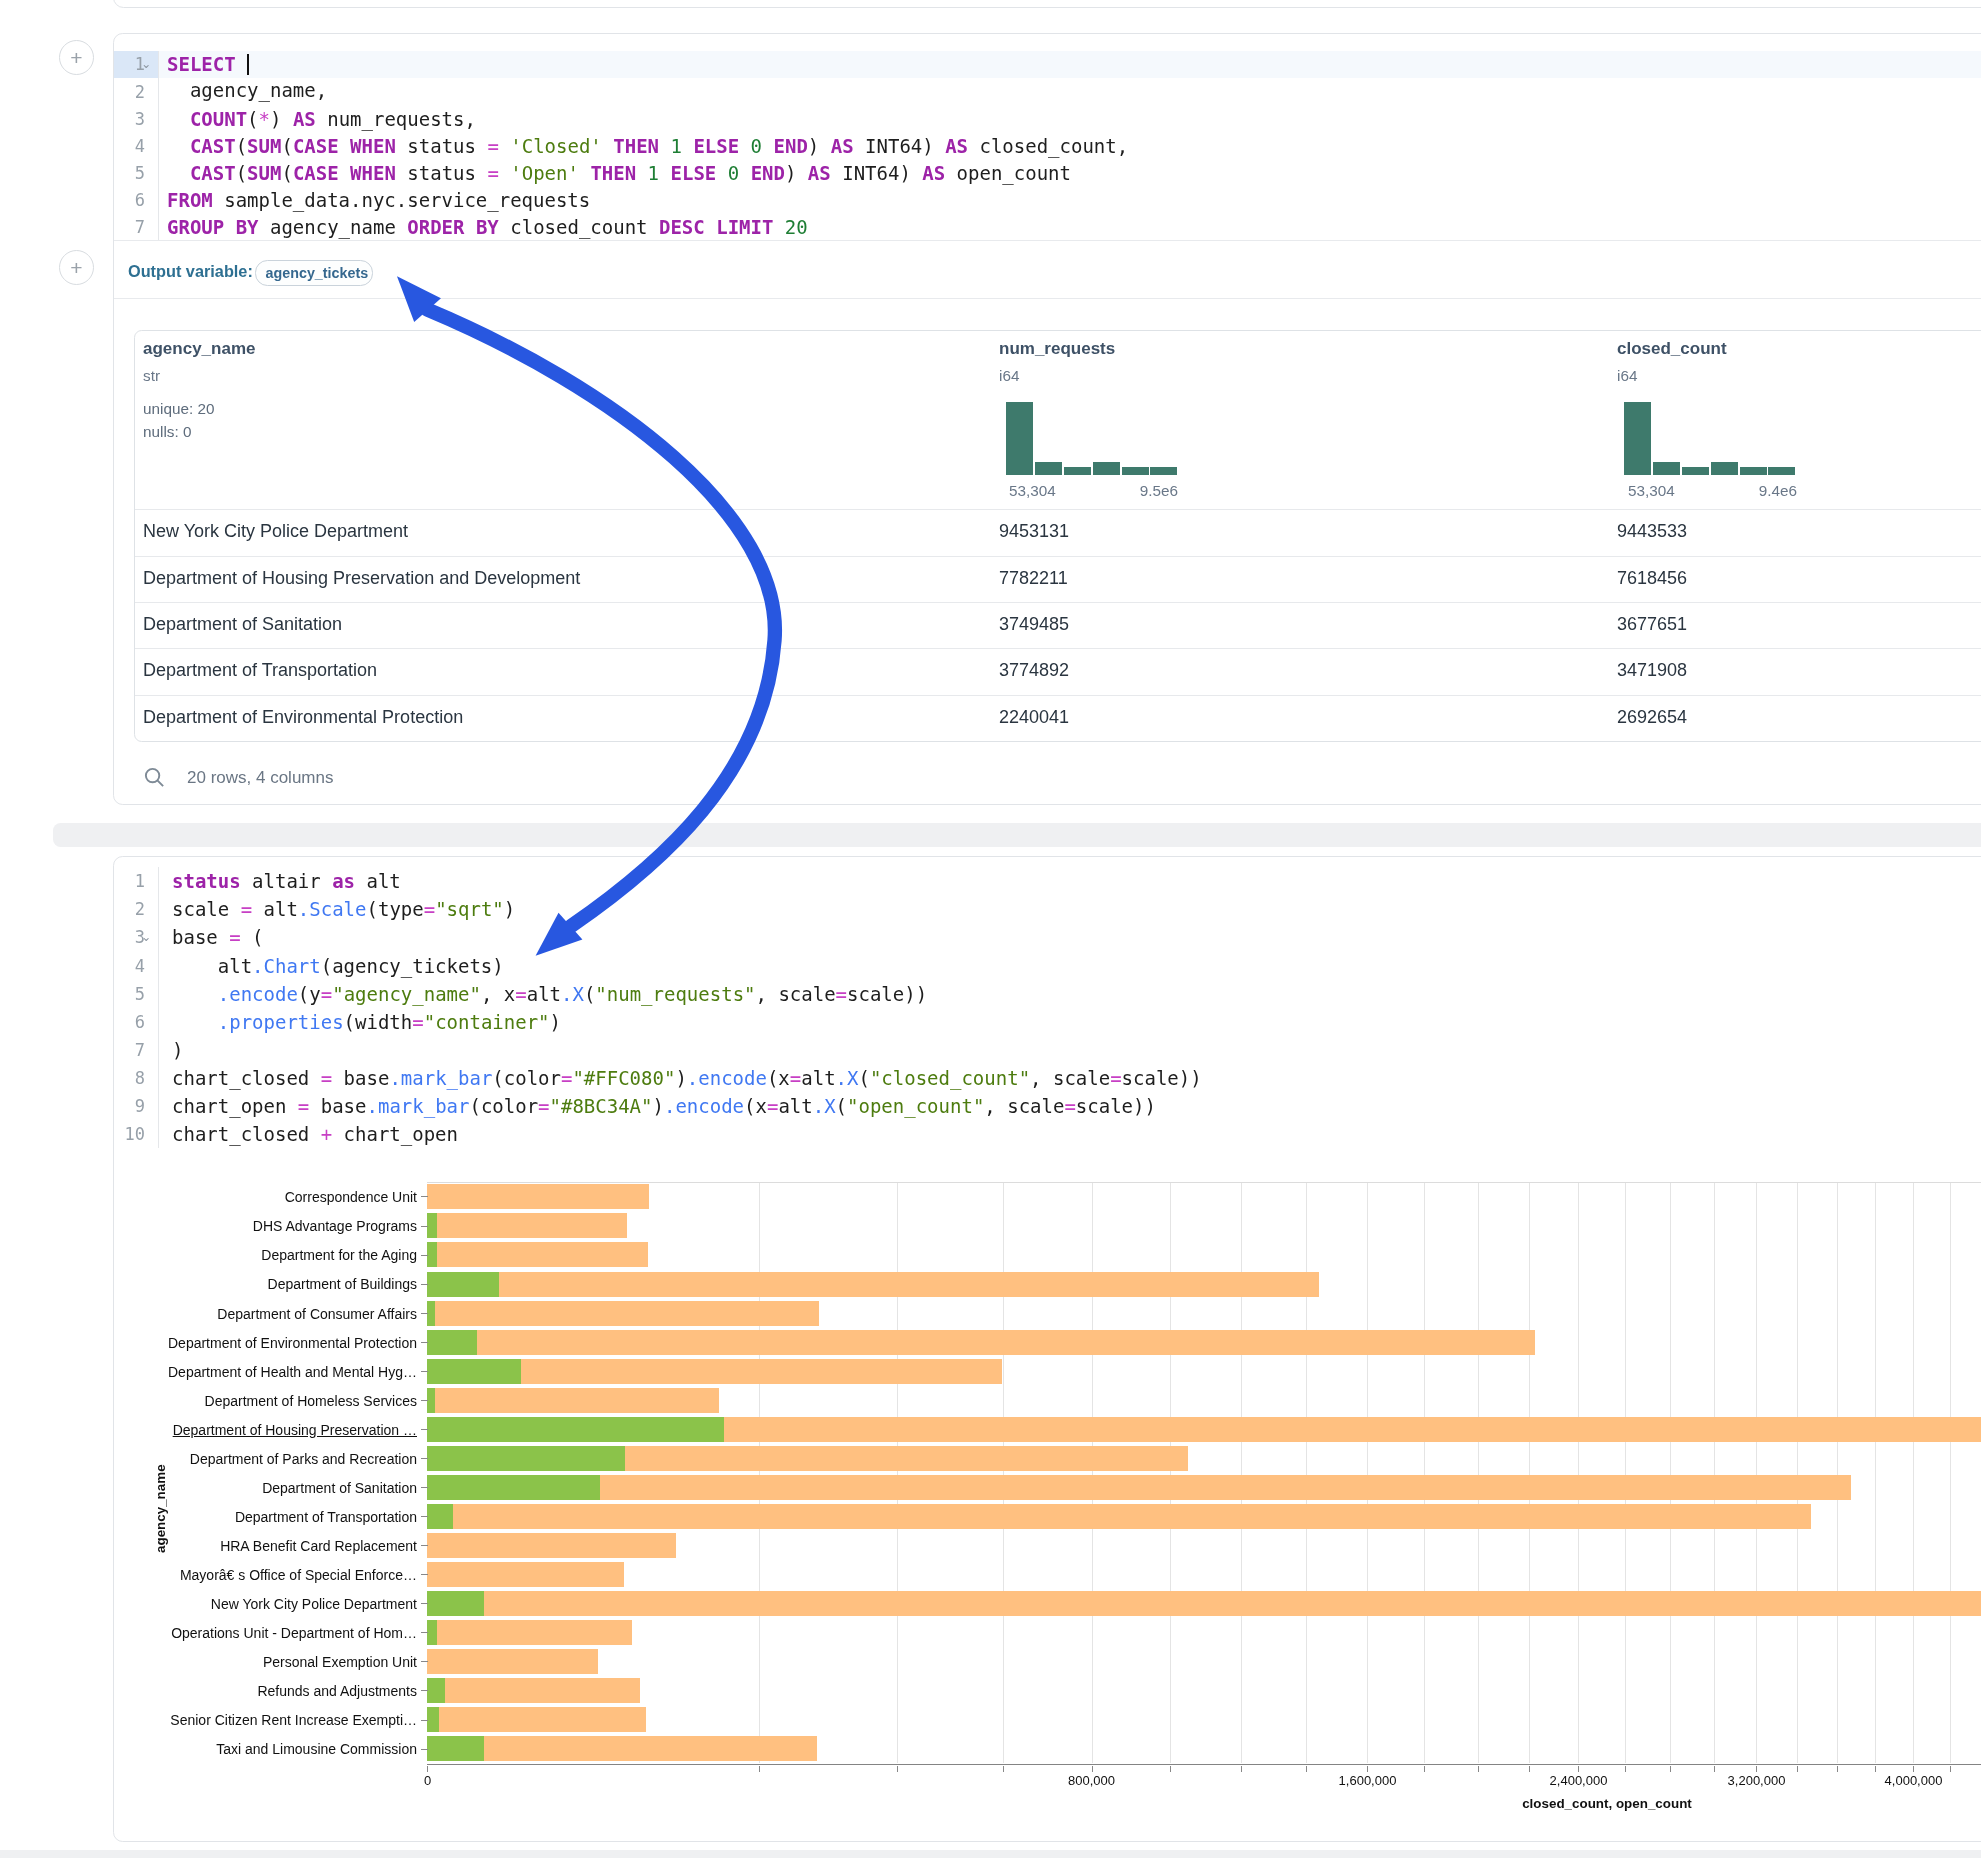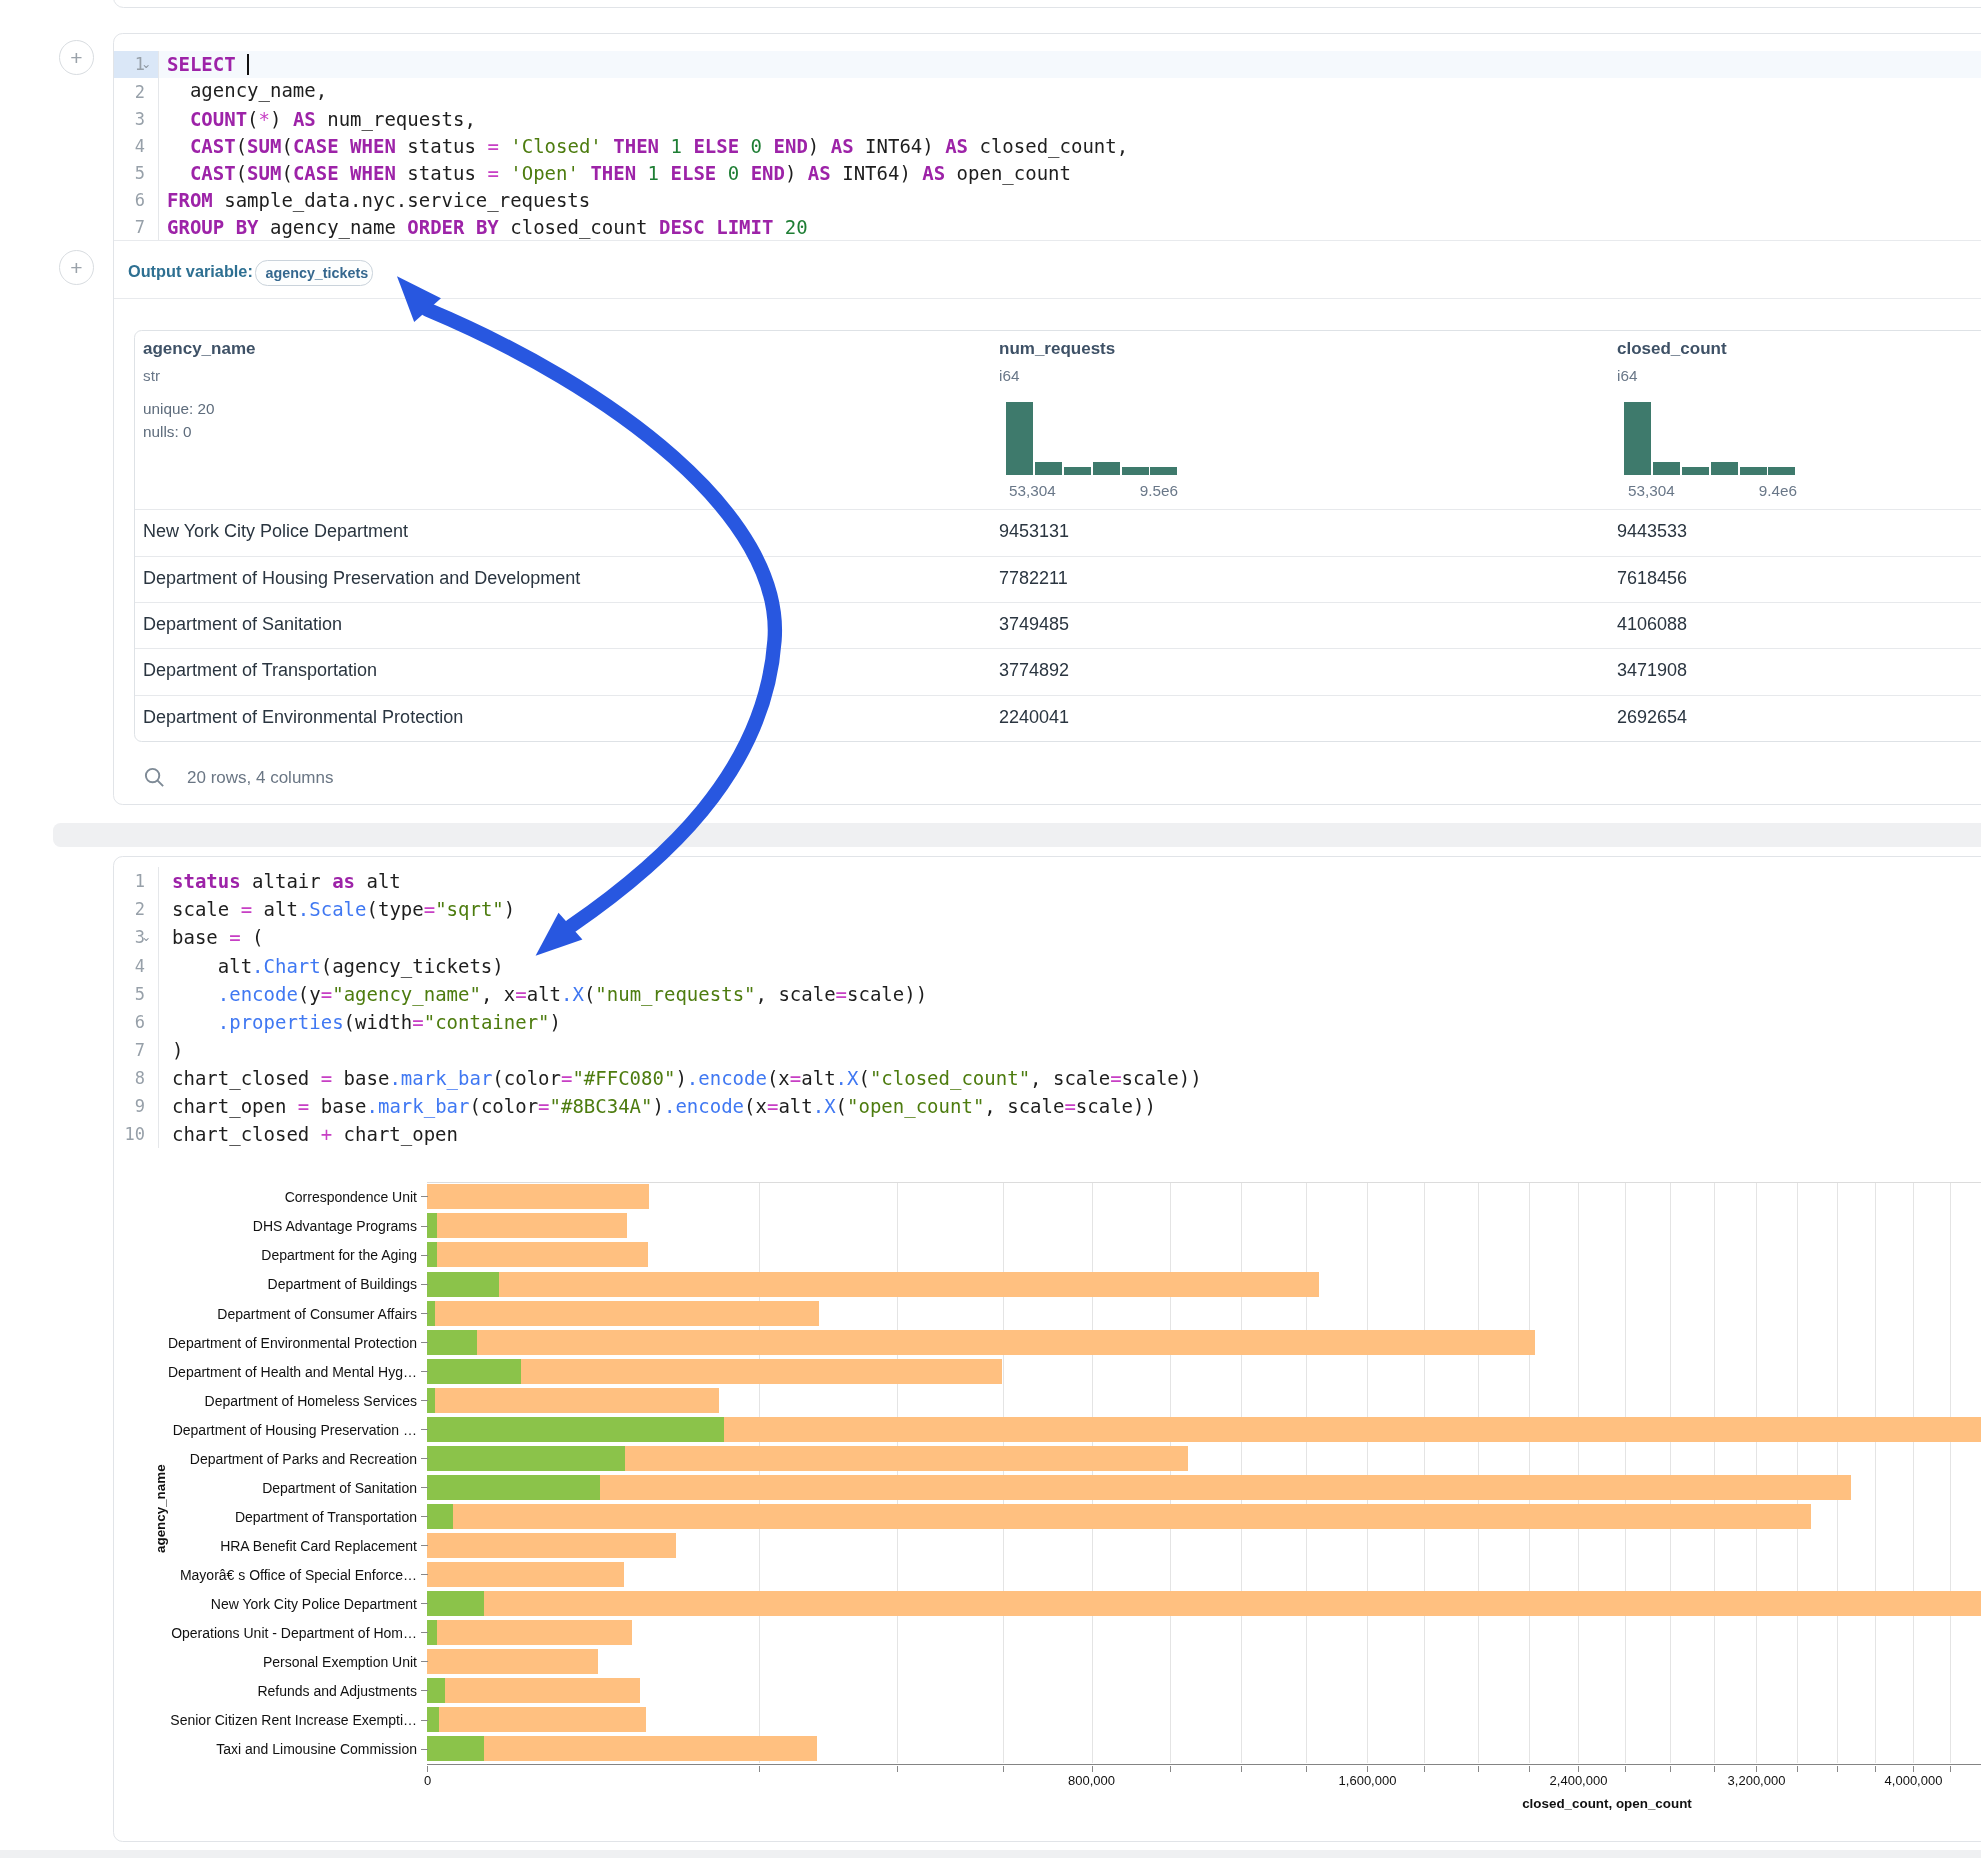--- a/index.html
+++ b/index.html
@@ -155,21 +155,21 @@
     <div class="cell-txt" style="left: 1617px; top: 521px;">9443533</div>
     <div class="row-sep" style="left: 135px; top: 556px; width: 1865px;"></div>
     <div style="position: absolute; left: 135px; top: 557px; width: 1865px; height: 45px;"></div>
     <div class="cell-txt" style="left: 143px; top: 568px;">Department of Housing Preservation and Development</div>
     <div class="cell-txt" style="left: 999px; top: 568px;">7782211</div>
     <div class="cell-txt" style="left: 1617px; top: 568px;">7618456</div>
     <div class="row-sep" style="left: 135px; top: 602px; width: 1865px;"></div>
     <div style="position: absolute; left: 135px; top: 603px; width: 1865px; height: 45px;"></div>
     <div class="cell-txt" style="left: 143px; top: 614px;">Department of Sanitation</div>
     <div class="cell-txt" style="left: 999px; top: 614px;">3749485</div>
-    <div class="cell-txt" style="left: 1617px; top: 614px;">4106088</div>
+    <div class="cell-txt" style="left: 1617px; top: 614px;">3677651</div>
     <div class="row-sep" style="left: 135px; top: 648px; width: 1865px;"></div>
     <div style="position: absolute; left: 135px; top: 649px; width: 1865px; height: 46px;"></div>
     <div class="cell-txt" style="left: 143px; top: 660px;">Department of Transportation</div>
     <div class="cell-txt" style="left: 999px; top: 660px;">3774892</div>
     <div class="cell-txt" style="left: 1617px; top: 660px;">3471908</div>
     <div class="row-sep" style="left: 135px; top: 695px; width: 1865px;"></div>
     <div style="position: absolute; left: 135px; top: 696px; width: 1865px; height: 46px;"></div>
     <div class="cell-txt" style="left: 143px; top: 707px;">Department of Environmental Protection</div>
     <div class="cell-txt" style="left: 999px; top: 707px;">2240041</div>
     <div class="cell-txt" style="left: 1617px; top: 707px;">2692654</div>
@@ -245,21 +245,21 @@
     <div class="ylab" style="left: 111px; top: 1276px;">Department of Buildings</div>
     <div class="ytick" style="left: 421px; top: 1284px;"></div>
     <div class="ylab" style="left: 111px; top: 1306px;">Department of Consumer Affairs</div>
     <div class="ytick" style="left: 421px; top: 1313px;"></div>
     <div class="ylab" style="left: 111px; top: 1335px;">Department of Environmental Protection</div>
     <div class="ytick" style="left: 421px; top: 1342px;"></div>
     <div class="ylab" style="left: 111px; top: 1364px;">Department of Health and Mental Hyg…</div>
     <div class="ytick" style="left: 421px; top: 1371px;"></div>
     <div class="ylab" style="left: 111px; top: 1393px;">Department of Homeless Services</div>
     <div class="ytick" style="left: 421px; top: 1400px;"></div>
-    <div class="ylab" style="left: 111px; top: 1422px;">Department of Housing Preservation …</div>
+    <div class="ylab" style="left: 111px; top: 1422px; text-decoration: underline;">Department of Housing Preservation …</div>
     <div class="ytick" style="left: 421px; top: 1429px;"></div>
     <div class="ylab" style="left: 111px; top: 1451px;">Department of Parks and Recreation</div>
     <div class="ytick" style="left: 421px; top: 1458px;"></div>
     <div class="ylab" style="left: 111px; top: 1480px;">Department of Sanitation</div>
     <div class="ytick" style="left: 421px; top: 1487px;"></div>
     <div class="ylab" style="left: 111px; top: 1509px;">Department of Transportation</div>
     <div class="ytick" style="left: 421px; top: 1516px;"></div>
     <div class="ylab" style="left: 111px; top: 1538px;">HRA Benefit Card Replacement</div>
     <div class="ytick" style="left: 421px; top: 1545px;"></div>
     <div class="ylab" style="left: 111px; top: 1567px;">Mayorâ€ s Office of Special Enforce…</div>

